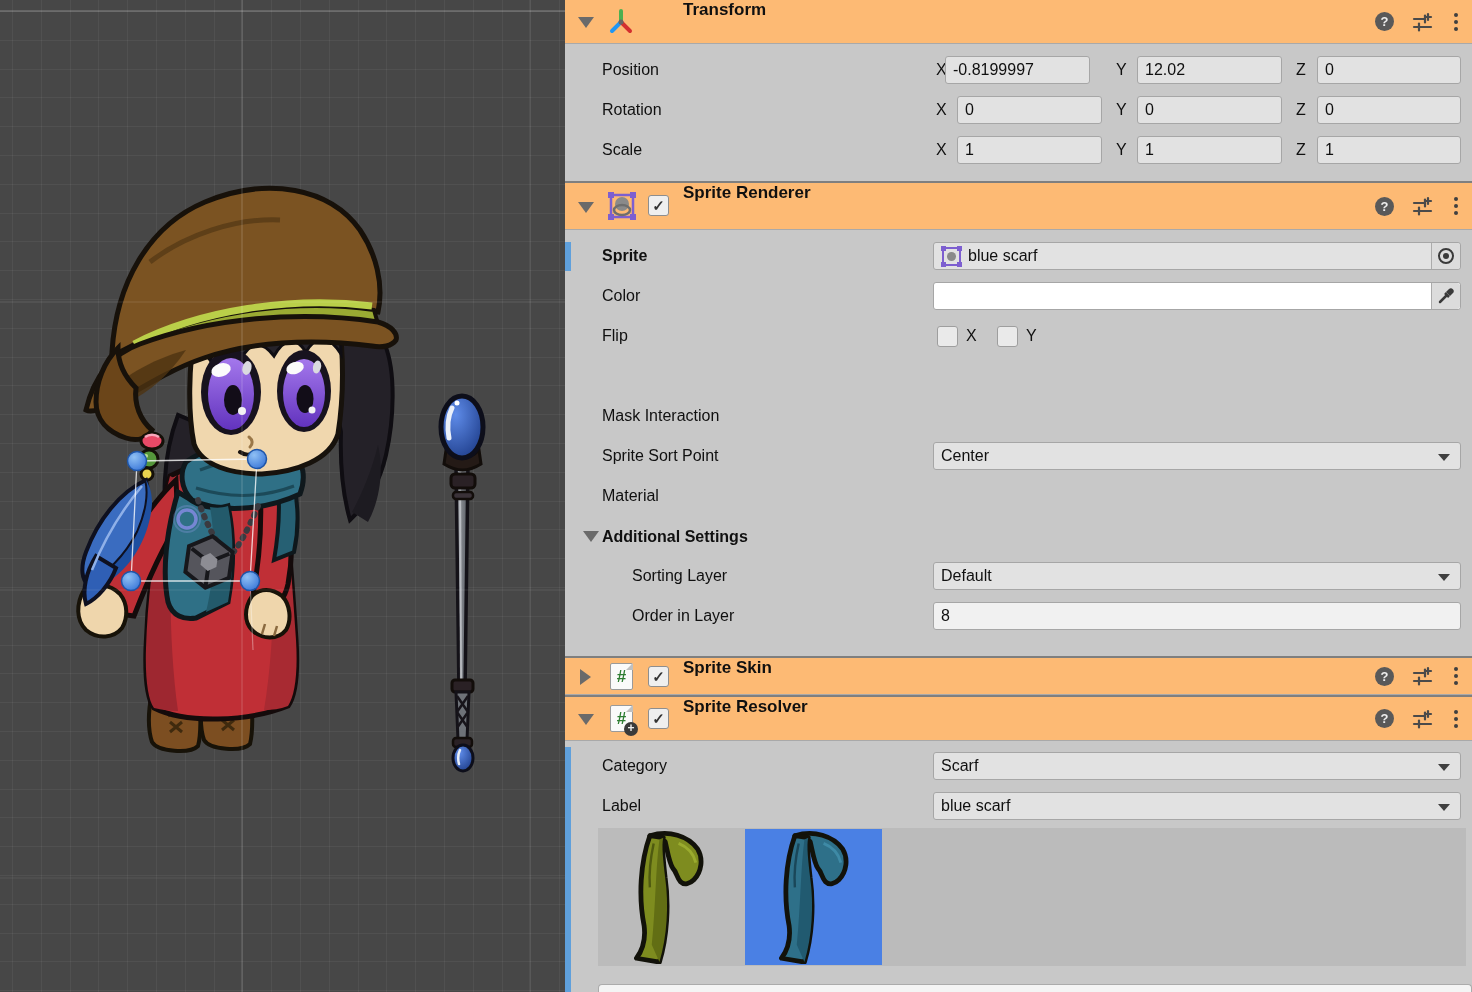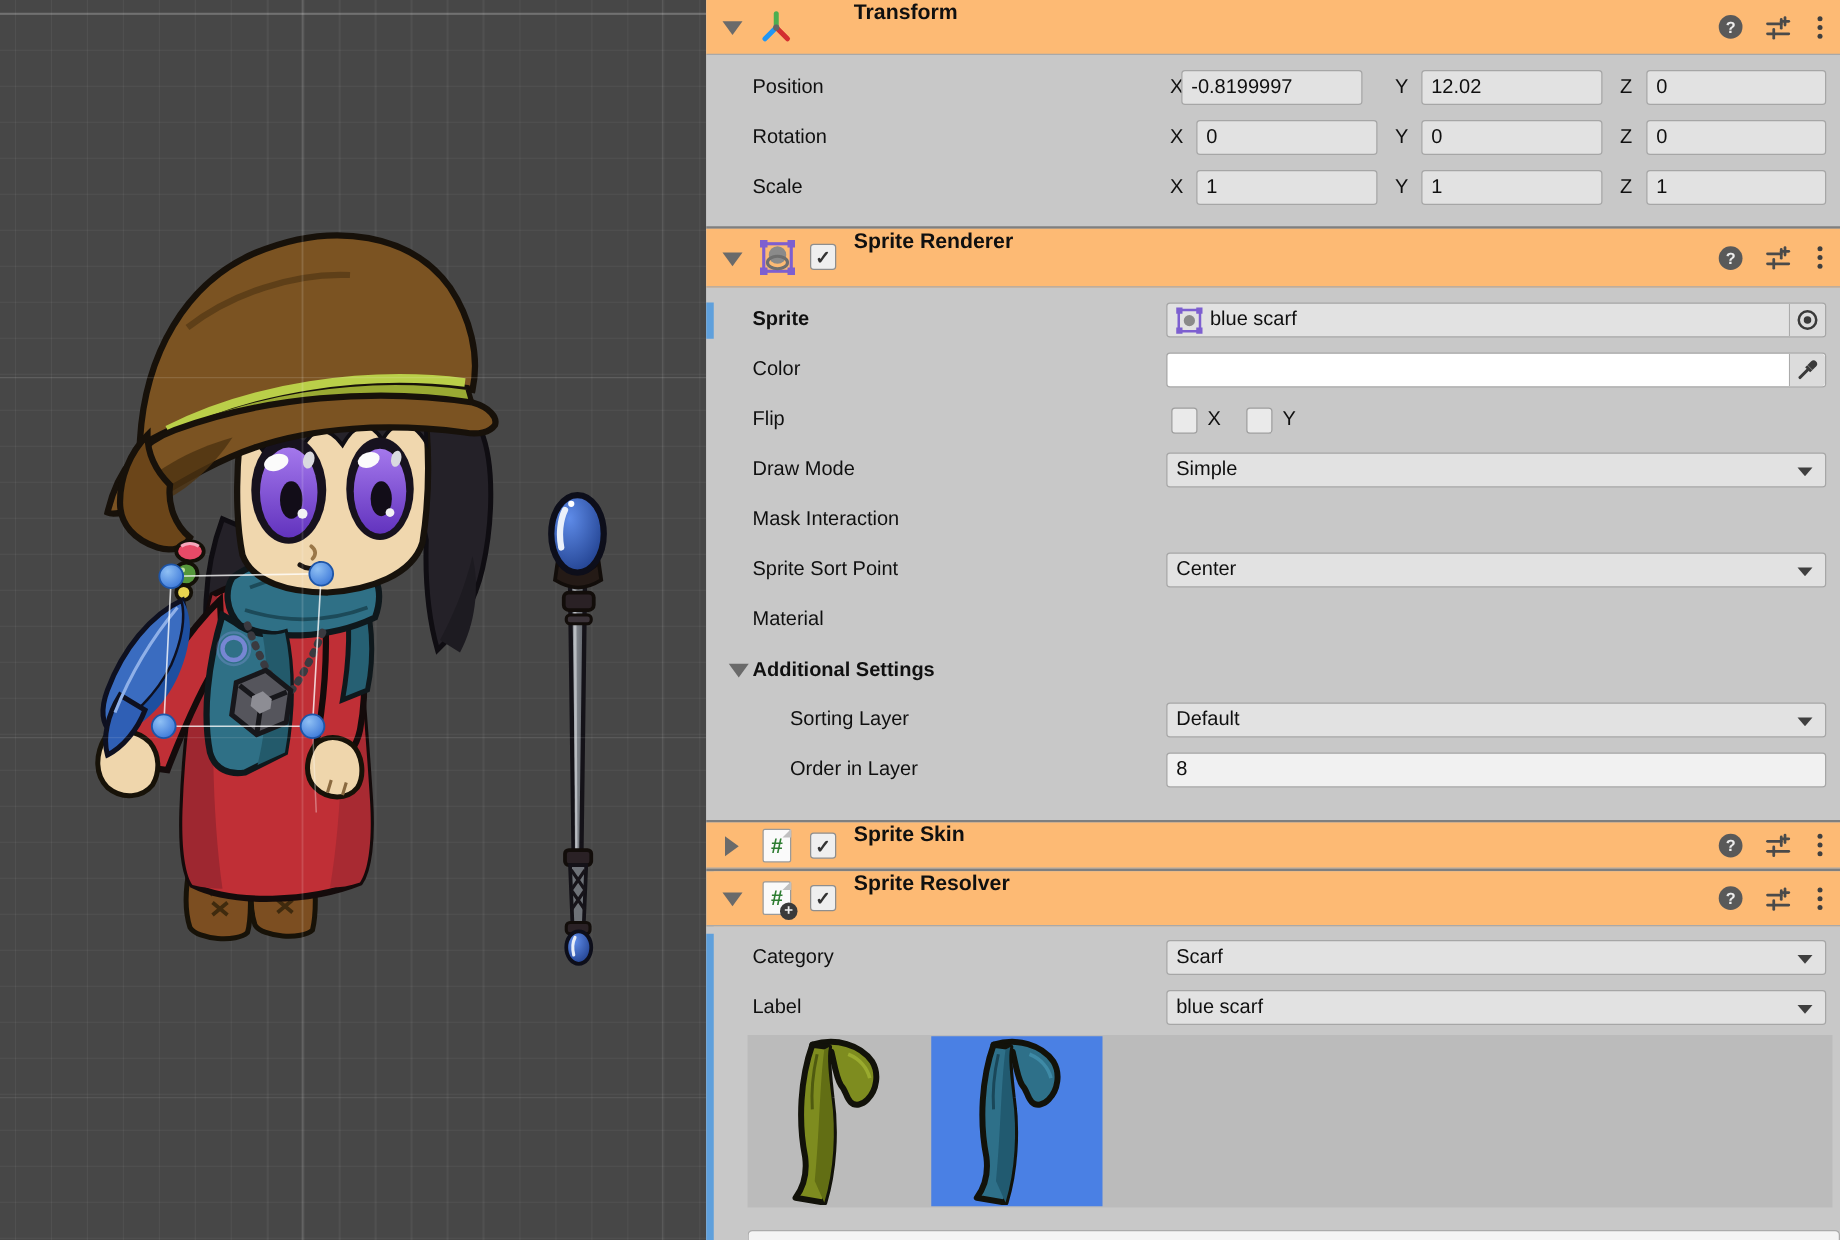--- a/index.html
+++ b/index.html
@@ -385,29 +385,20 @@
   <div class="row" style="top:322px;">
     <span class="lbl">Flip</span>
     <div class="val">
       <div class="minibox" style="left:4px;"></div>
       <span class="axis-lbl" style="left:33px;">X</span>
       <div class="minibox" style="left:64px;"></div>
       <span class="axis-lbl" style="left:93px;">Y</span>
     </div>
   </div>
 
-  <div class="row" style="top:362px;">
-    <span class="lbl">Draw Mode</span>
-    <div class="val">
-      <div class="fld full">
-        <span>Simple</span>
-        <span class="caret"></span>
-      </div>
-    </div>
-  </div>
 
   <div class="row" style="top:402px;">
     <span class="lbl">Mask Interaction</span>
   </div>
 
   <div class="row" style="top:442px;">
     <span class="lbl">Sprite Sort Point</span>
     <div class="val">
       <div class="fld full">
         <span>Center</span>

